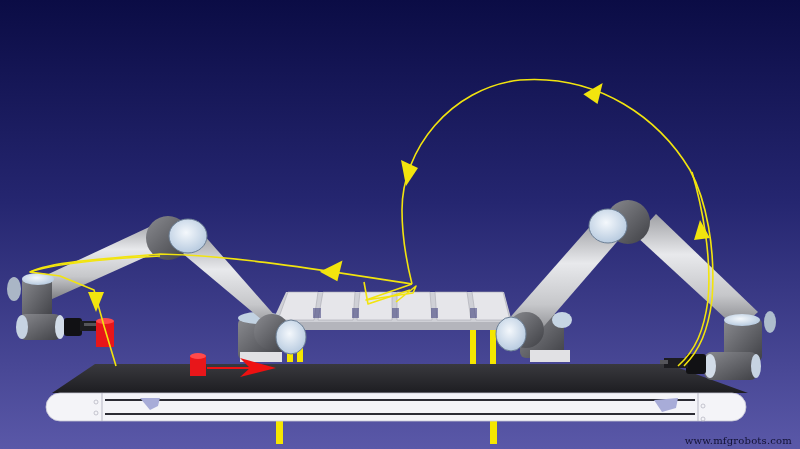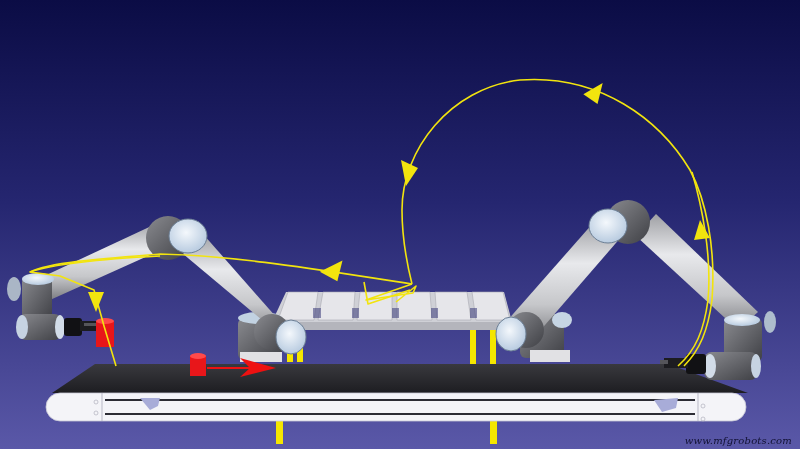--- a/index.html
+++ b/index.html
@@ -2,21 +2,20 @@
 <html><head>
   <meta charset="utf-8">
   <style>
     html, body { margin: 0; padding: 0; width: 800px; height: 449px; overflow: hidden; background: #0e0f48; }
     .scene { position: relative; width: 800px; height: 449px; }
     svg.render { position: absolute; left: 0; top: 0; width: 800px; height: 449px; display: block; }
     .watermark {
       position: absolute; right: 8px; bottom: 3px;
       font-family: "DejaVu Serif", serif; font-size: 10px; color: #111133;
       letter-spacing: 0.2px;
-      font-style: italic;
     }
   </style>
 </head>
 <body>
 
 <div class="scene">
   <svg class="render" viewBox="0 0 800 449" xmlns="http://www.w3.org/2000/svg">
     <defs>
       <linearGradient id="bg" x1="0" y1="0" x2="0" y2="1">
         <stop offset="0" stop-color="#0b0c45"></stop>

